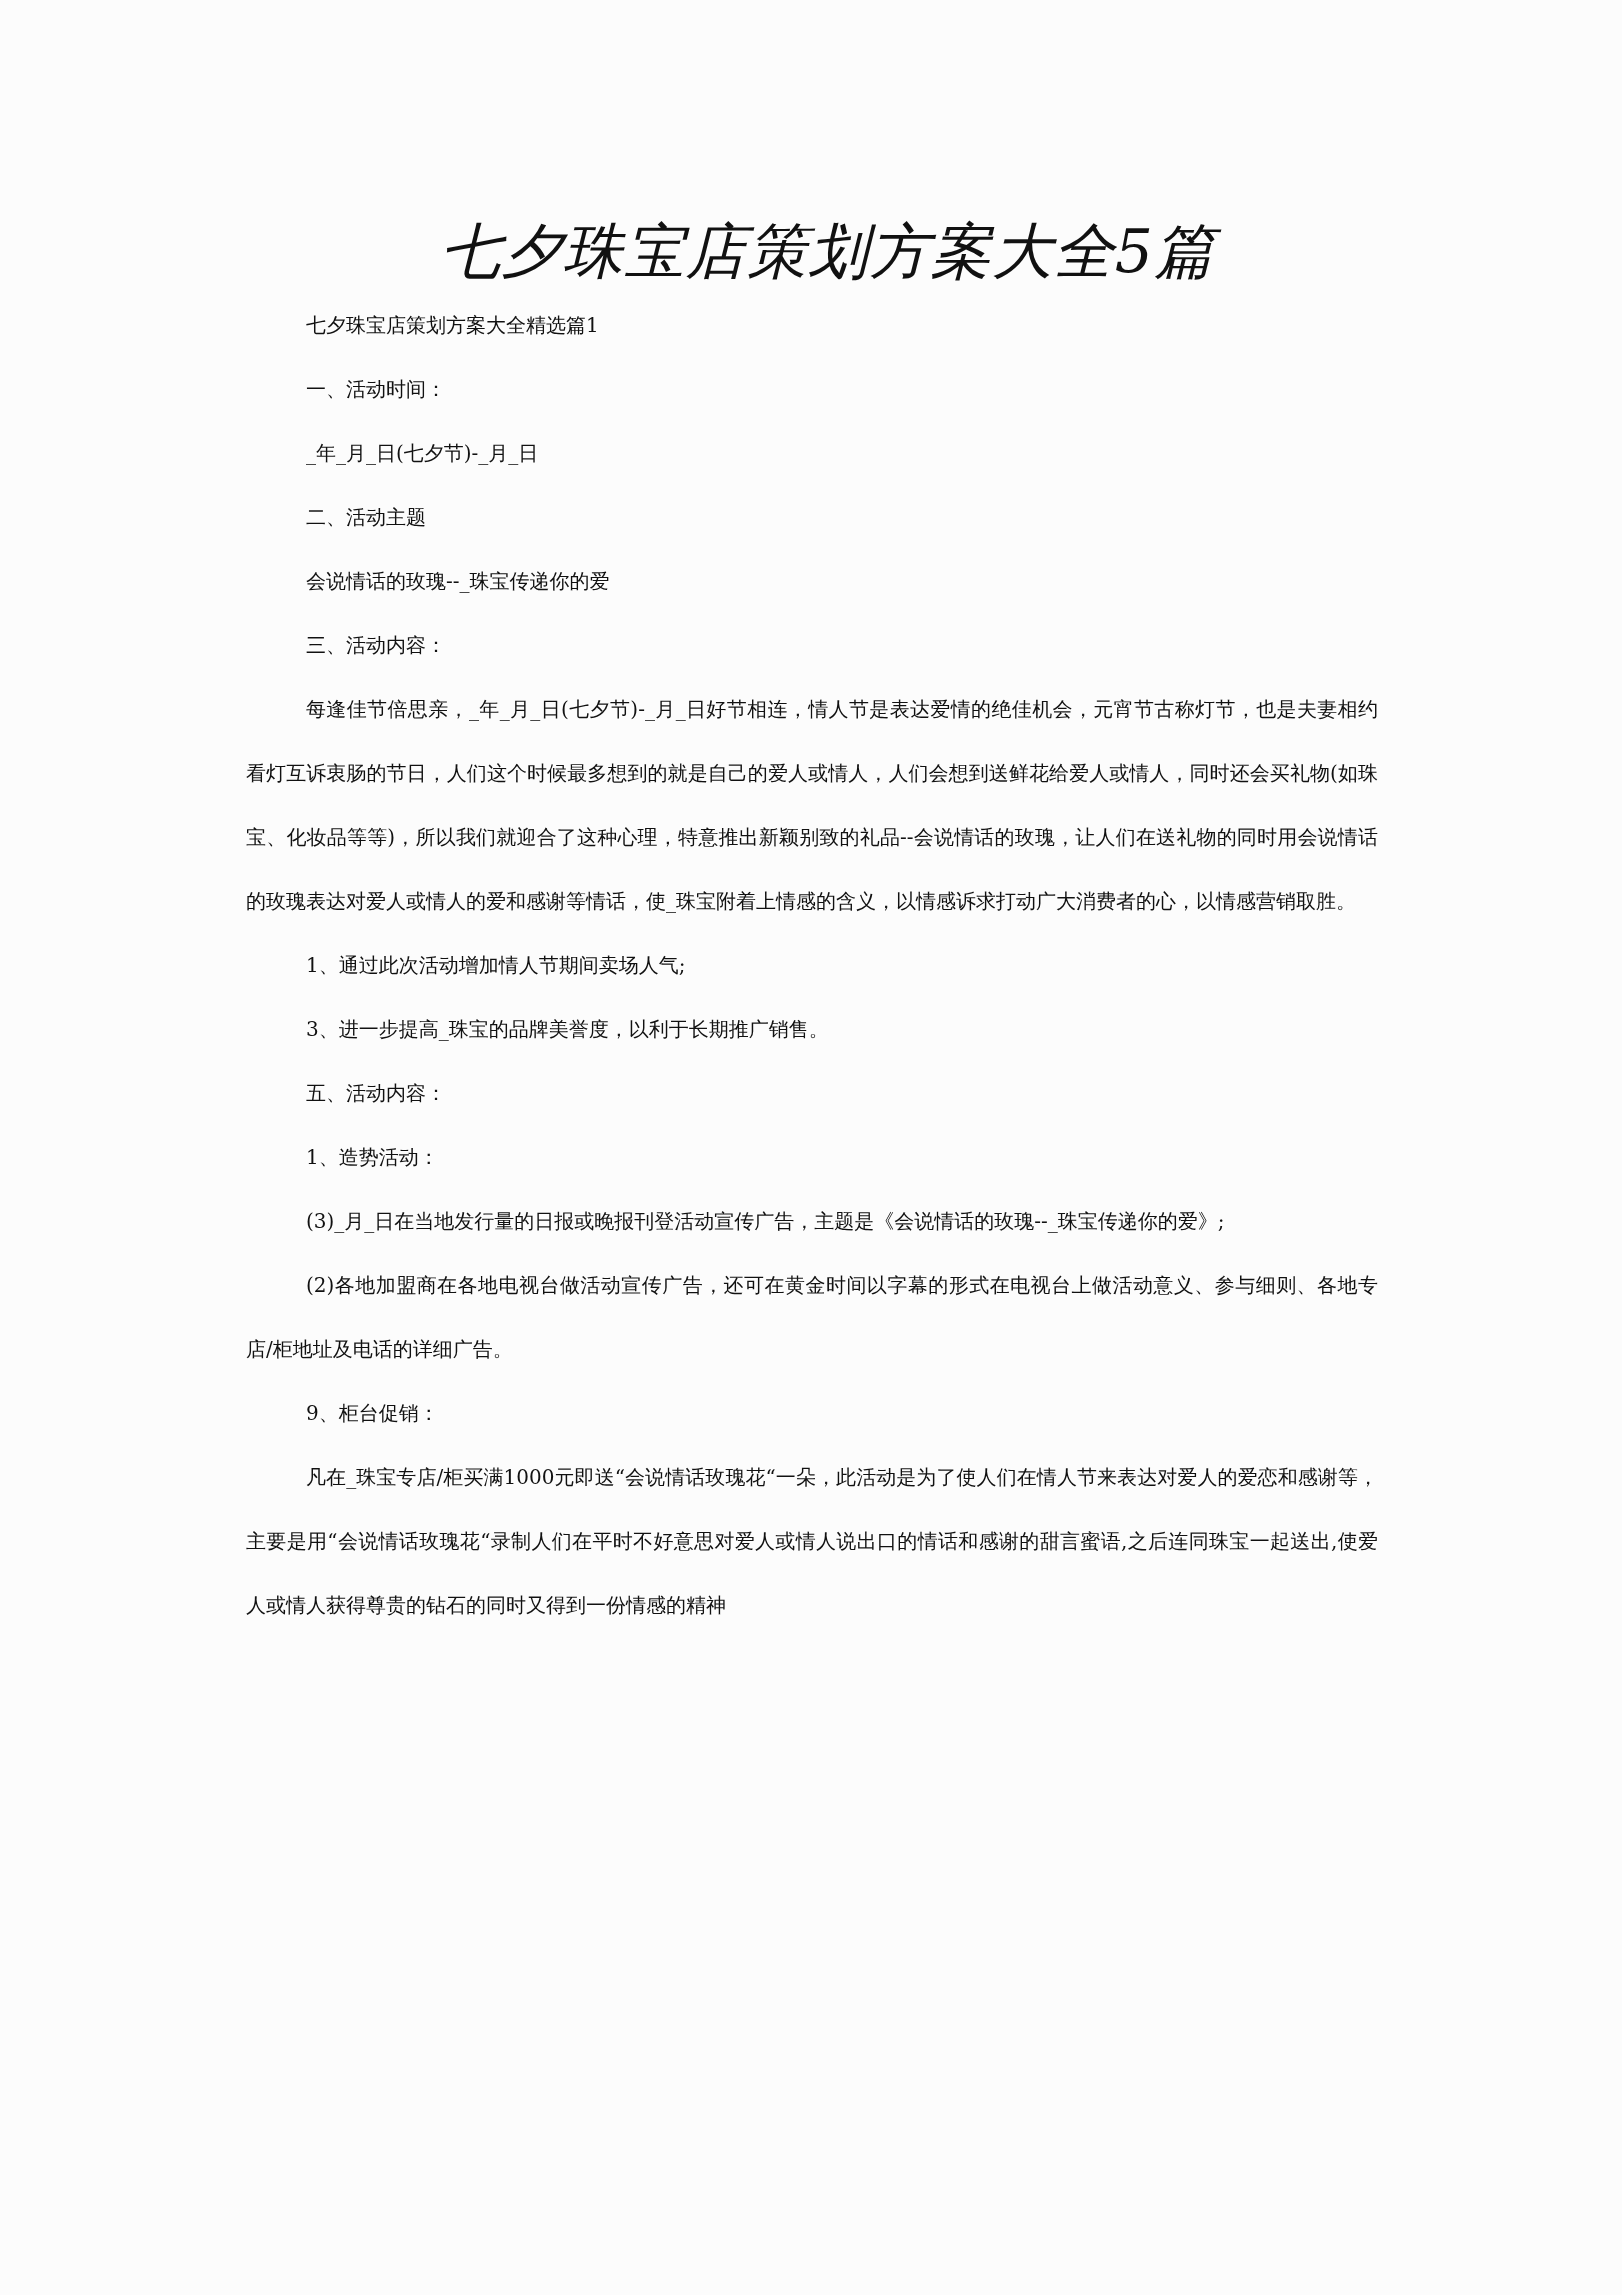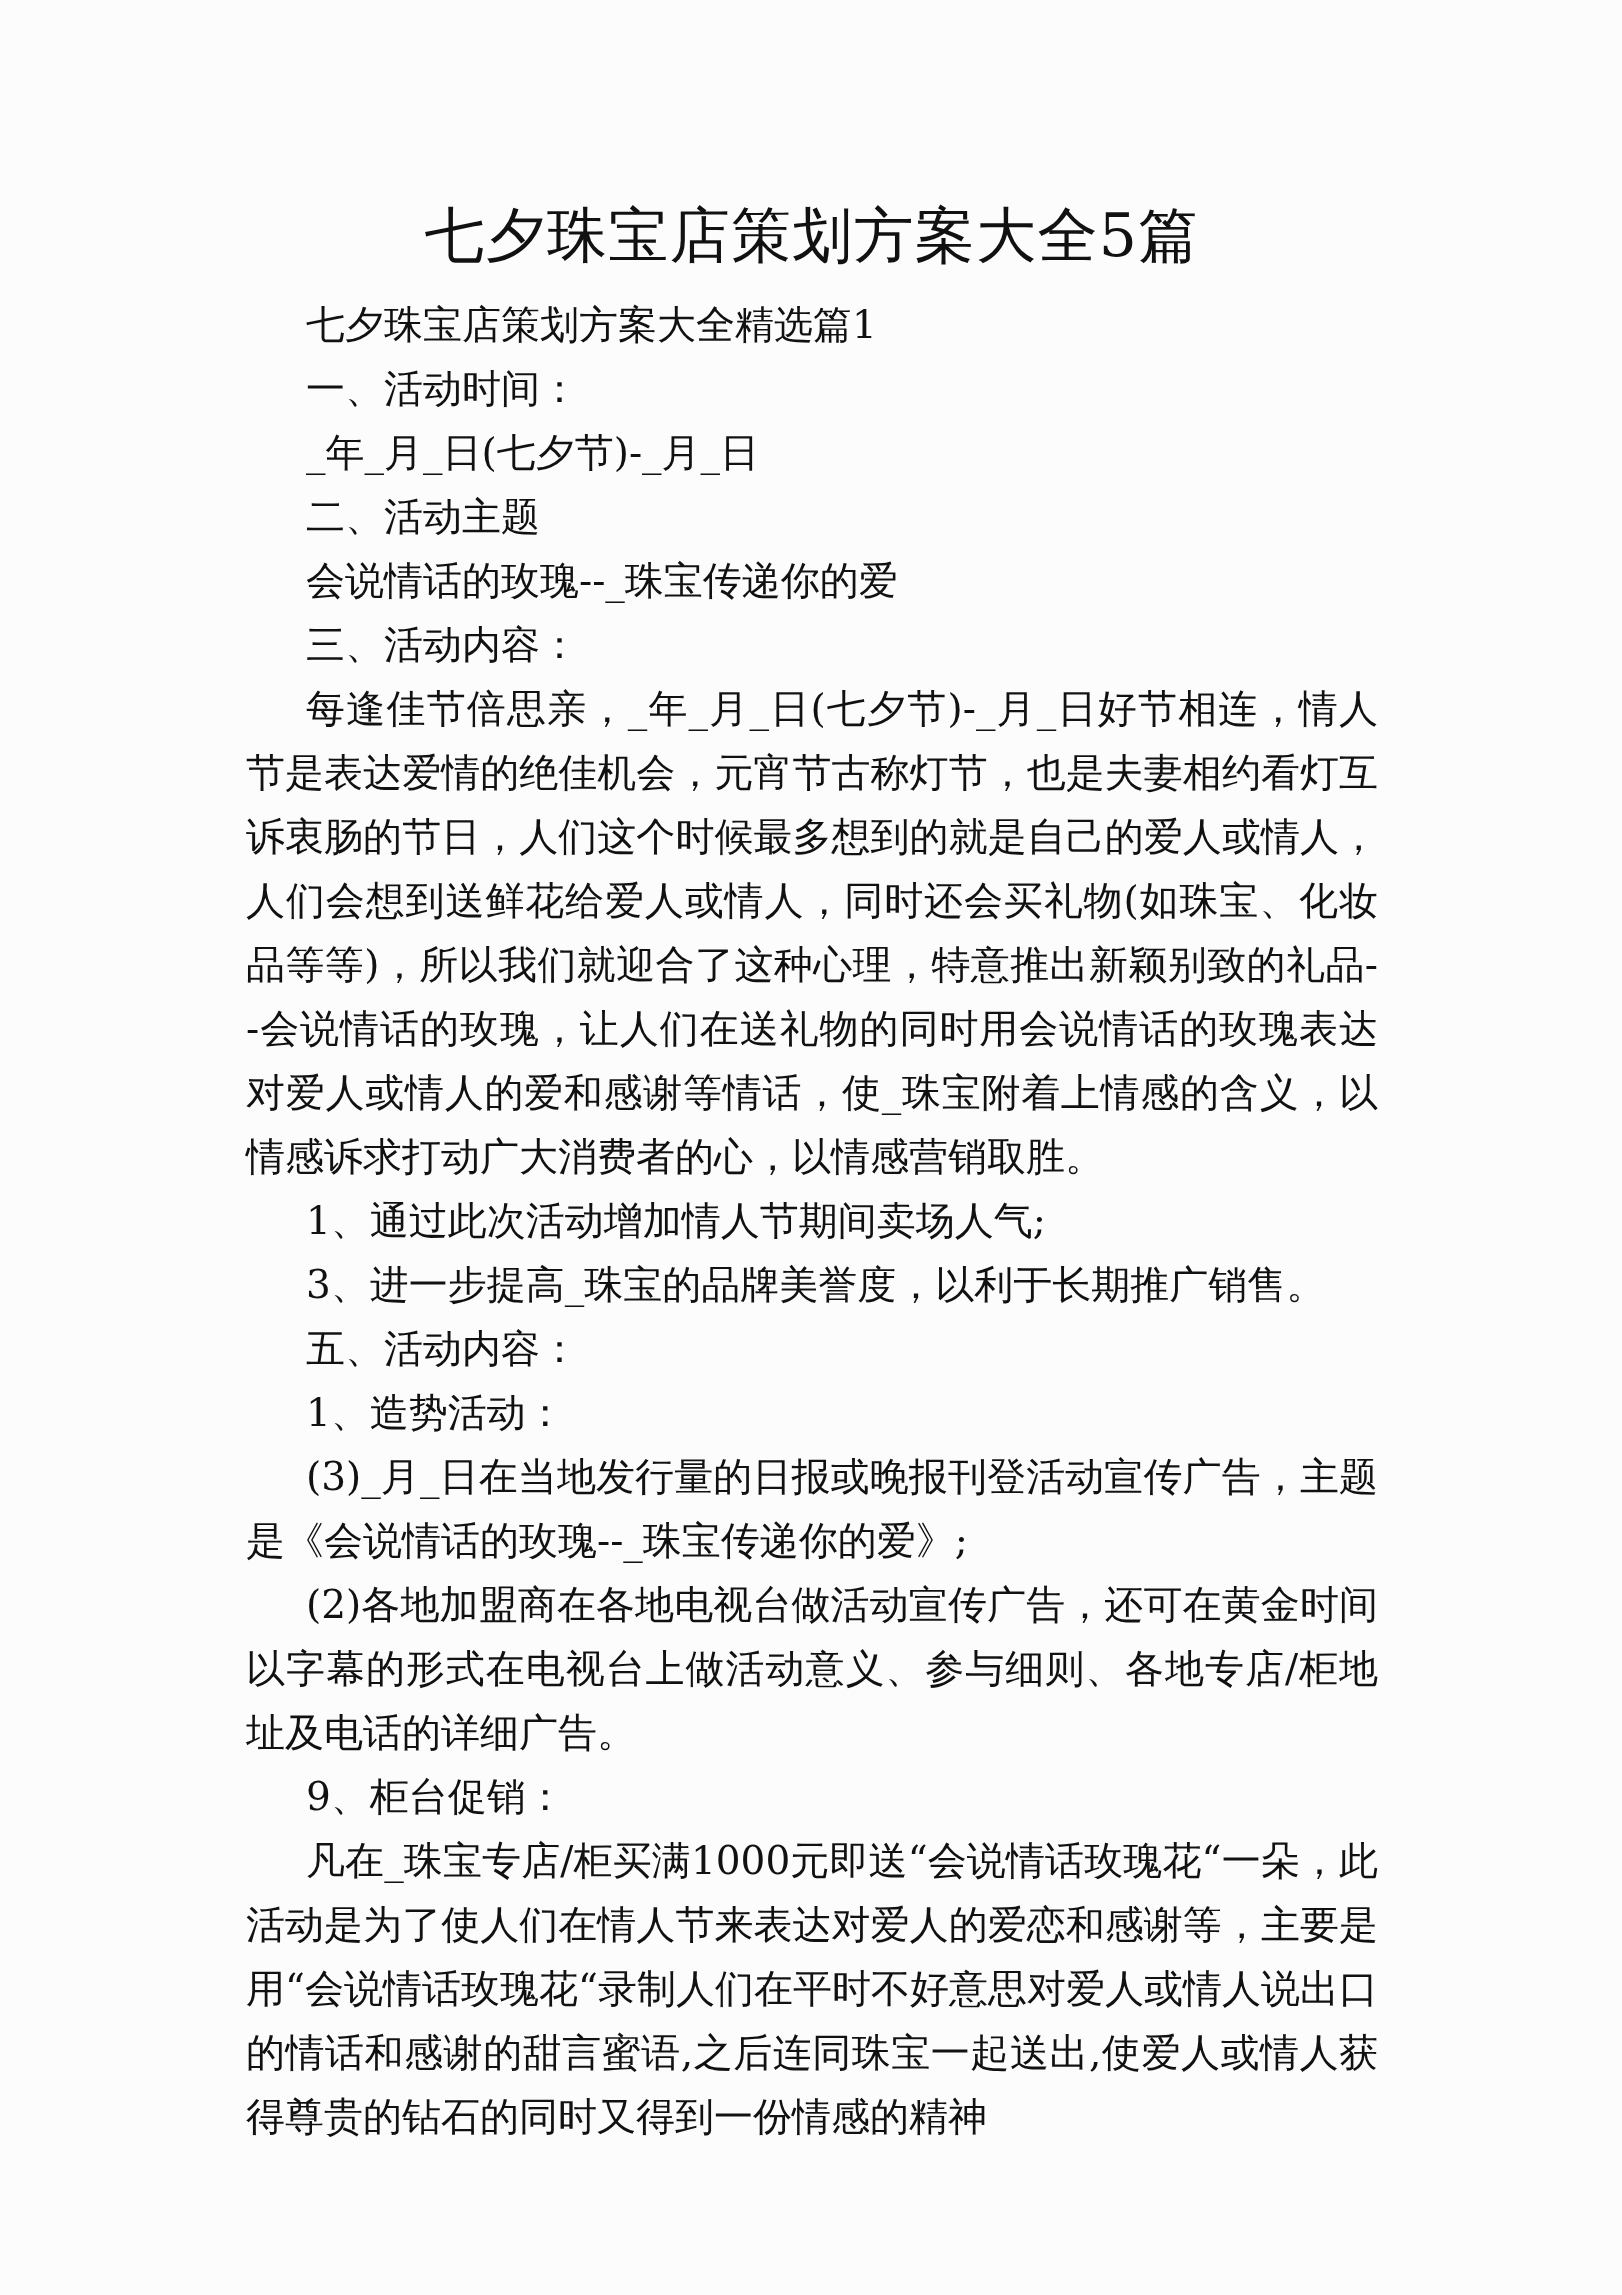--- a/index.html
+++ b/index.html
@@ -23,32 +23,33 @@
     }
     .doc-title {
       position: absolute;
       left: 0;
       top: 196px;
       width: 1132px;
       text-align: center;
       font-size: 60px;
       line-height: 79px;
       letter-spacing: 1.3px;
-      margin: 0;
+      margin: 16px;
       font-weight: normal;
       white-space: nowrap;
+      font-style: italic;
     }
     .body {
       position: absolute;
       left: 0;
       top: 293px;
       width: 1132px;
     }
     .p {
-      font-size: 39px;
+      font-size: 20px;
       line-height: 64px;
       margin: 0;
       text-align: justify;
       text-align-last: left;
       word-break: break-all;
     }
     .indent {
       text-indent: 60px;
     }
   </style>

